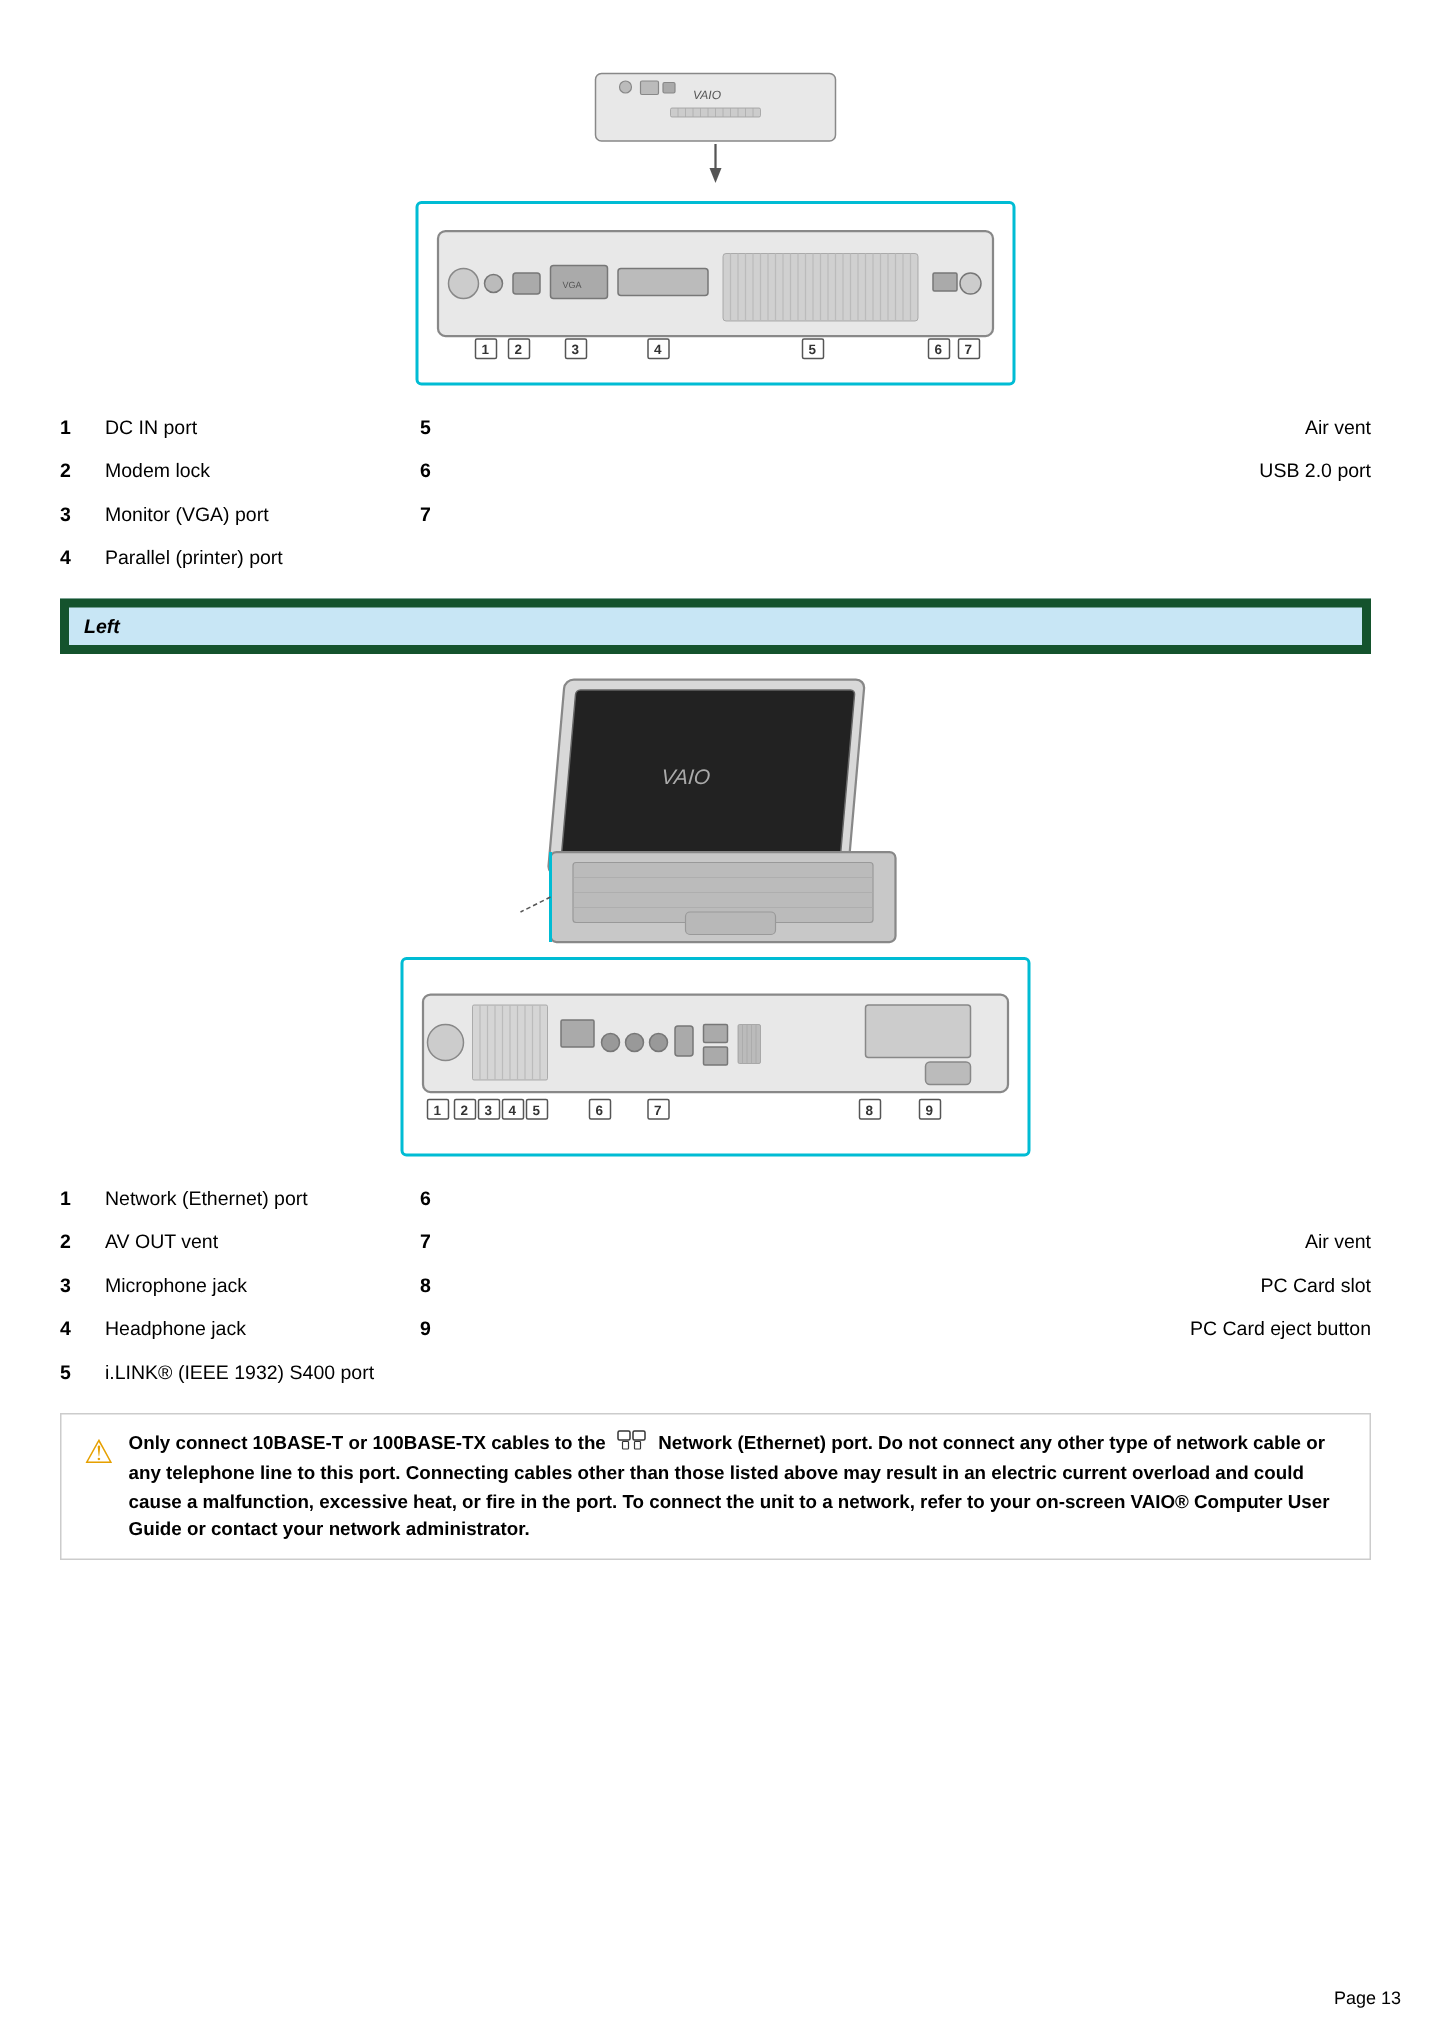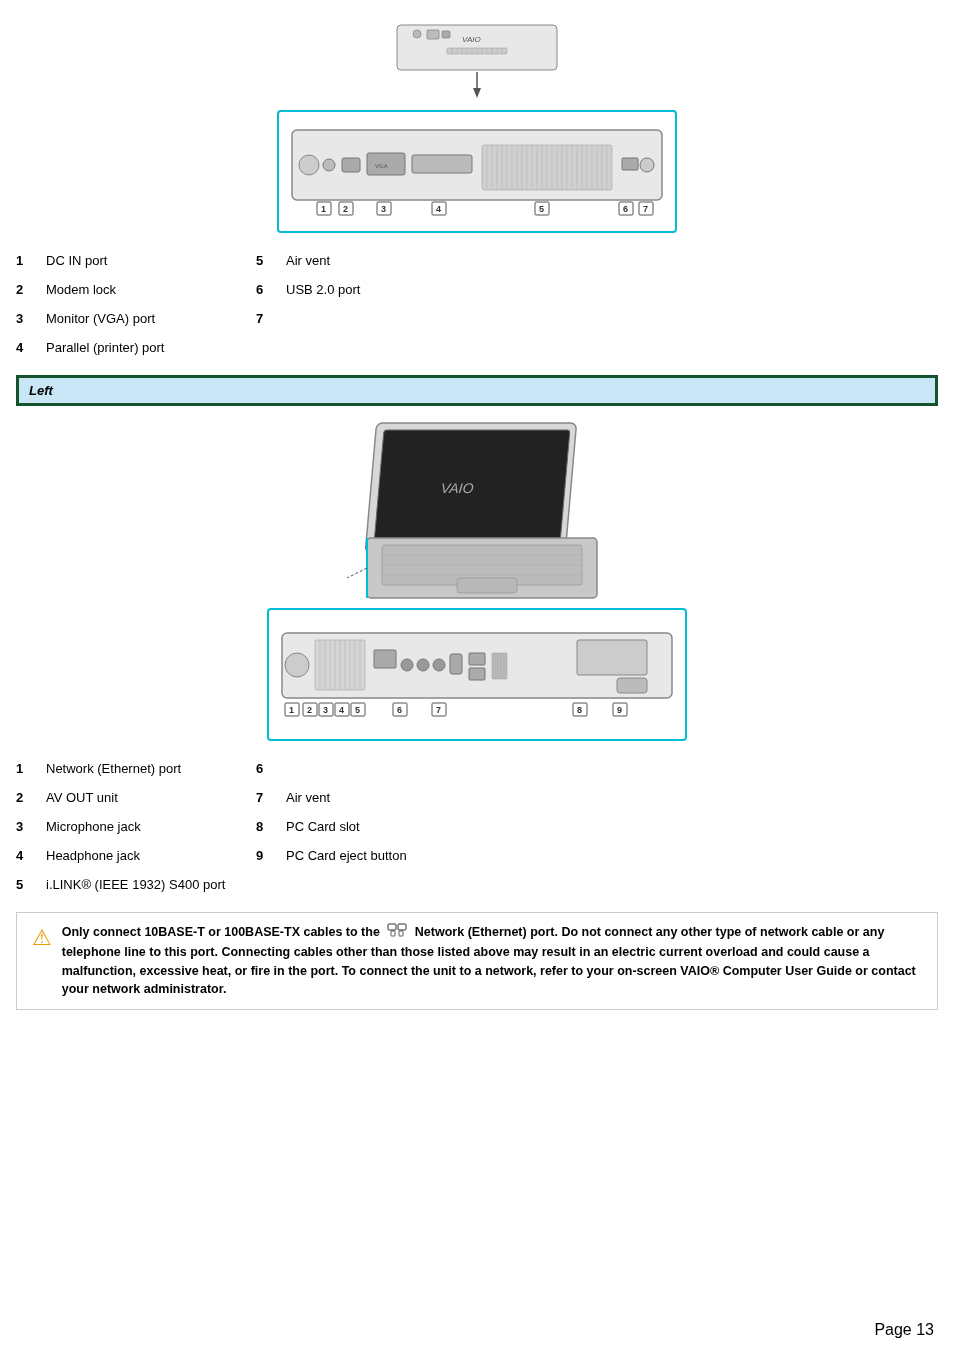--- a/index.html
+++ b/index.html
@@ -6,21 +6,22 @@
     body {
       font-family: Arial, sans-serif;
       font-size: 13px;
       background: #fff;
       color: #000;
       width: 954px;
       min-height: 1351px;
       position: relative;
     }
     .page-container {
-      padding: 20px 16px;
+      padding: 20px 40px;
+      margin-top: 24px;
     }
 
     
     .diagram-box {
       border: 2px solid #00bcd4;
       border-radius: 4px;
       padding: 8px;
       display: inline-block;
       background: #fff;
       position: relative;
@@ -46,31 +47,32 @@
       flex-shrink: 0;
     }
     .label-num2 {
       font-weight: bold;
       width: 30px;
       flex-shrink: 0;
       margin-left: 20px;
     }
     .label-text2 {
       flex: 1;
+      text-align: right;
     }
 
     
     .section-header {
       background: #c8e6f5;
       padding: 5px 10px;
       font-style: italic;
       font-weight: bold;
       font-size: 13px;
       margin-bottom: 12px;
-      border: 3px solid #14532d;
+      border: 6px solid #14532d;
     }
 
     
     .warning-box {
       border: 1px solid #ccc;
       padding: 10px 15px;
       margin: 18px 0;
       display: flex;
       align-items: flex-start;
       gap: 10px;
@@ -87,21 +89,21 @@
     }
     .warning-text strong {
       font-weight: bold;
     }
 
     
     .page-number {
       position: absolute;
       bottom: 12px;
       right: 20px;
-      font-size: 16px;
+      font-size: 12px;
     }
 
     
     .back-diagram-container {
       display: flex;
       flex-direction: column;
       align-items: center;
       margin-bottom: 20px;
     }
     .left-diagram-container {
@@ -346,21 +348,21 @@
   <div class="labels-grid">
 
     <div class="label-row">
       <span class="label-num">1</span>
       <span class="label-text">Network (Ethernet) port</span>
       <span class="label-num2">6</span>
     </div>
 
     <div class="label-row">
       <span class="label-num">2</span>
-      <span class="label-text">AV OUT unit</span>
+      <span class="label-text">AV OUT vent</span>
       <span class="label-num2">7</span>
       <span class="label-text2">Air vent</span>
     </div>
 
     <div class="label-row">
       <span class="label-num">3</span>
       <span class="label-text">Microphone jack</span>
       <span class="label-num2">8</span>
       <span class="label-text2">PC Card slot</span>
     </div>

